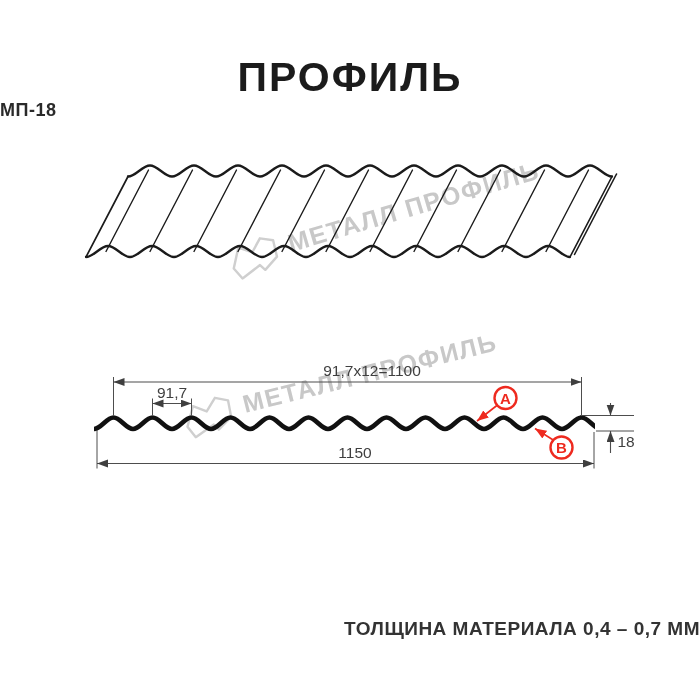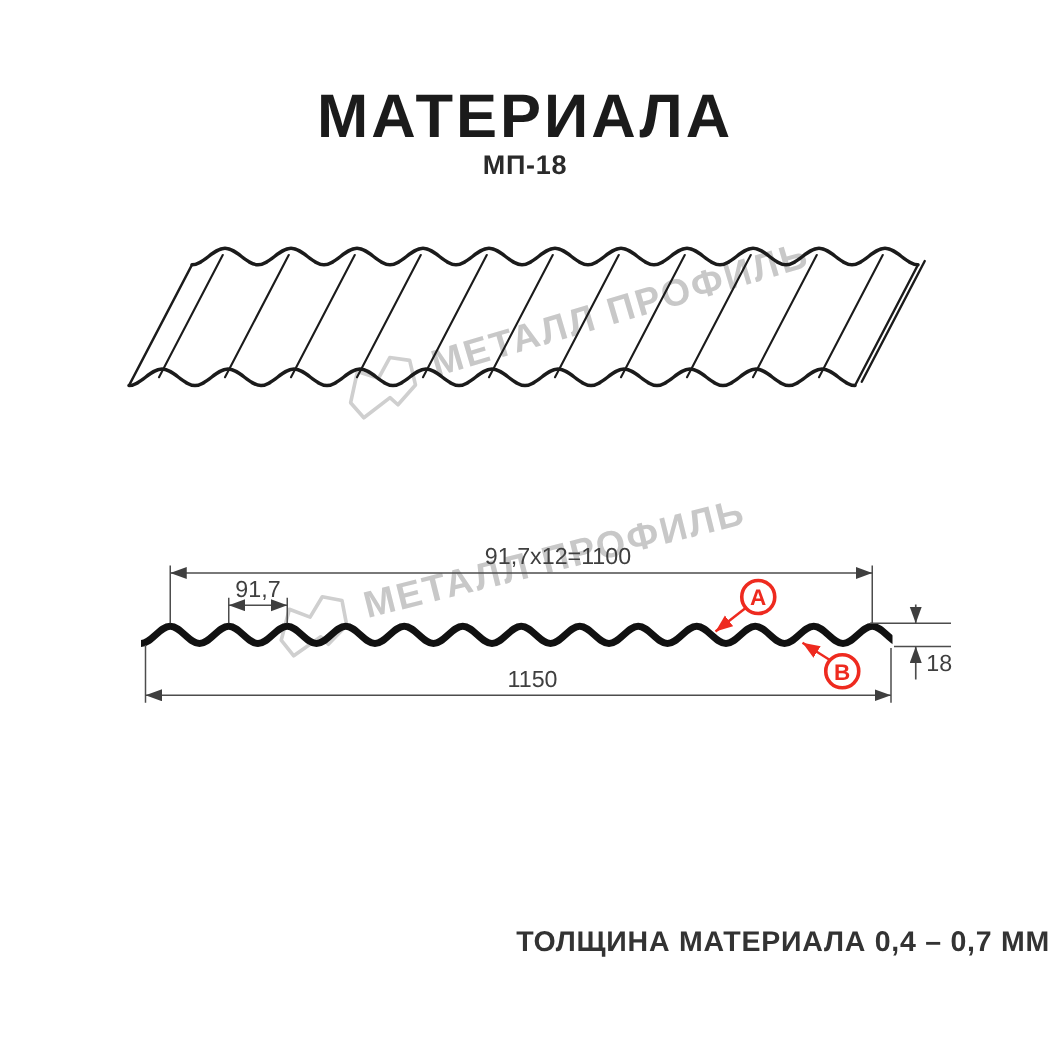--- a/index.html
+++ b/index.html
@@ -3,21 +3,21 @@
 <meta charset="utf-8">
 <style>
   :root{
     --red:#ee2a1f; --ink:#1b1b1b; --dim:#3f3f3f; --wm:#c8c8c8;
   }
   html,body{margin:0;padding:0;background:#fff;}
   .page{position:relative;width:700px;height:700px;background:#ffffff;overflow:hidden;
         font-family:"Liberation Sans","DejaVu Sans",sans-serif;}
   .title{position:absolute;top:54px;left:0;width:700px;text-align:center;
          font-size:41px;font-weight:700;letter-spacing:2px;color:var(--ink);}
-  .subtitle{position:absolute;top:100px;left:0;width:700px;text-align:center;
+  .subtitle{position:absolute;top:100px;left:0;width:700px;text-align:left;
          font-size:18px;font-weight:700;letter-spacing:0.5px;color:#2a2a2a;}
   .caption{position:absolute;top:618px;left:0;width:700px;text-align:right;
          font-size:19px;font-weight:700;letter-spacing:0.5px;color:#333333;}
   .watermark{position:absolute;display:flex;align-items:center;gap:9px;
          transform-origin:left center;pointer-events:none;}
   .watermark .wm-text{font-size:25px;font-weight:700;letter-spacing:1.5px;
          color:var(--wm);white-space:nowrap;}
   .wm1{left:226px;top:240px;transform:rotate(-16.5deg);}
   .wm2{left:180px;top:398px;transform:rotate(-14deg);}
   svg.overlay{position:absolute;left:0;top:0;}
@@ -26,21 +26,21 @@
   .dimline{stroke:#4d4d4d;stroke-width:1.1;fill:none;}
   .extline{stroke:#4d4d4d;stroke-width:1;fill:none;}
   .leader{stroke:var(--red);stroke-width:1.6;fill:none;}
   .mk-circle{fill:#ffffff;stroke:var(--red);stroke-width:2.4;}
 </style>
 </head>
 <body>
 
 <div class="page">
 
-  <div class="title">МАТЕРИАЛА</div>
+  <div class="title">ПРОФИЛЬ</div>
   <div class="subtitle">МП-18</div>
 
   <div class="watermark wm1">
     <svg width="56" height="44" viewBox="0 0 60 46">
       <path d="M6 32 L17 12 L30 21 L42 9 L55 15 L54 33 L38 43 L34 36.5 L12 45 Z" fill="none" stroke="#cfcfcf" stroke-width="2.6" stroke-linejoin="round"></path>
     </svg>
     <span class="wm-text">МЕТАЛЛ ПРОФИЛЬ</span>
   </div>
 
   <div class="watermark wm2">

